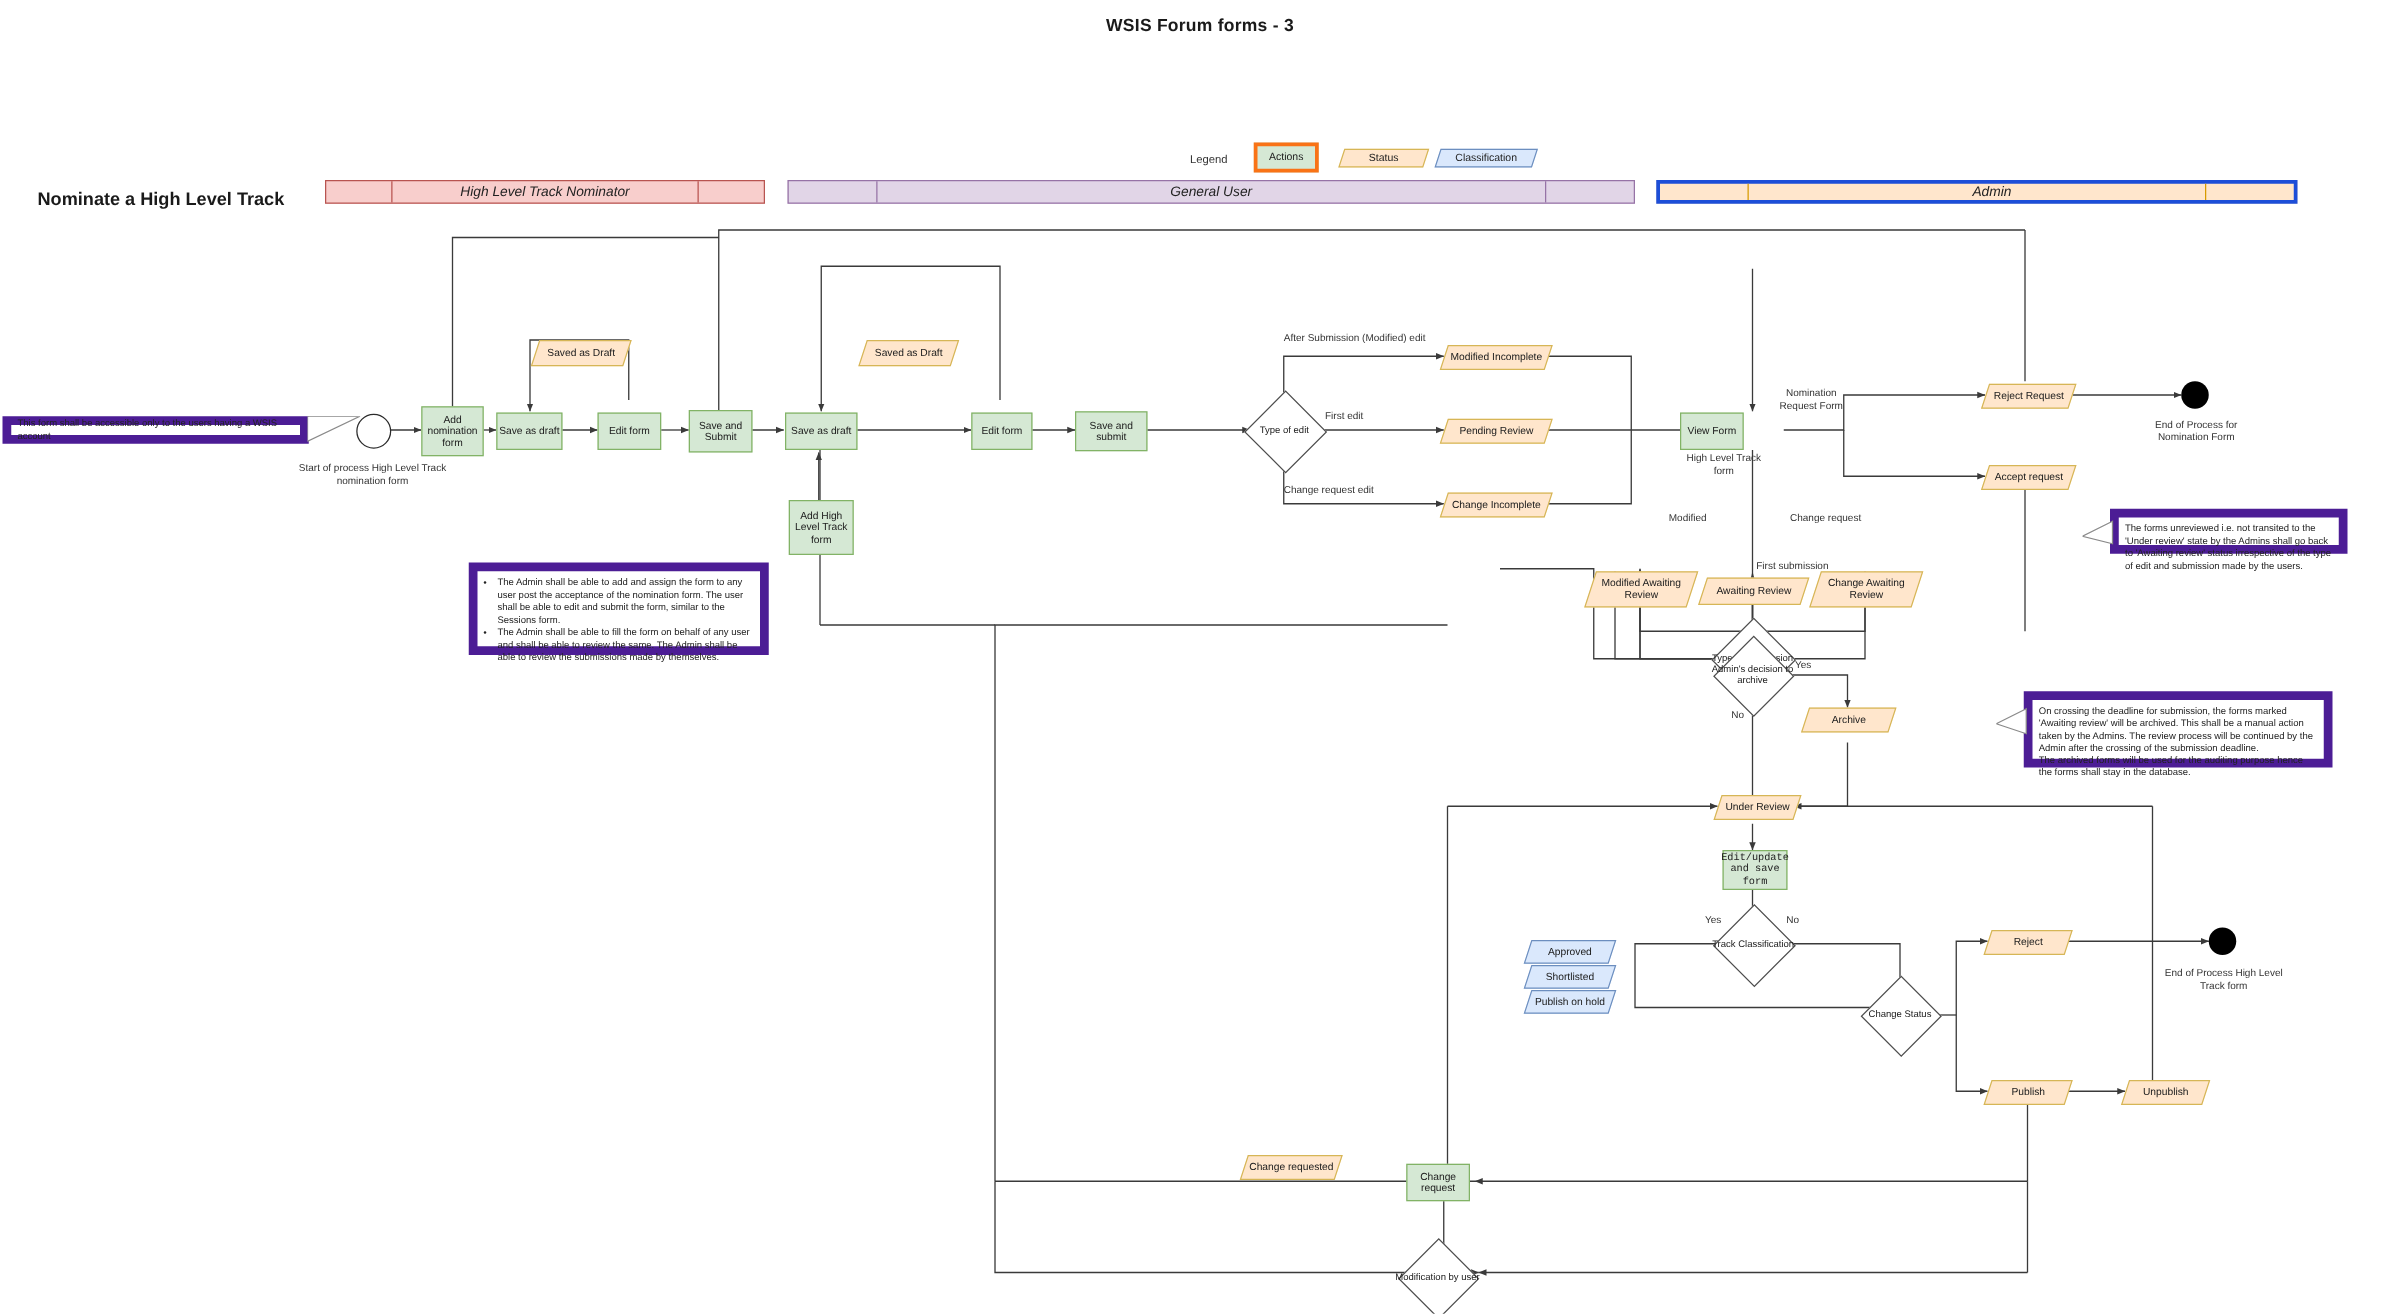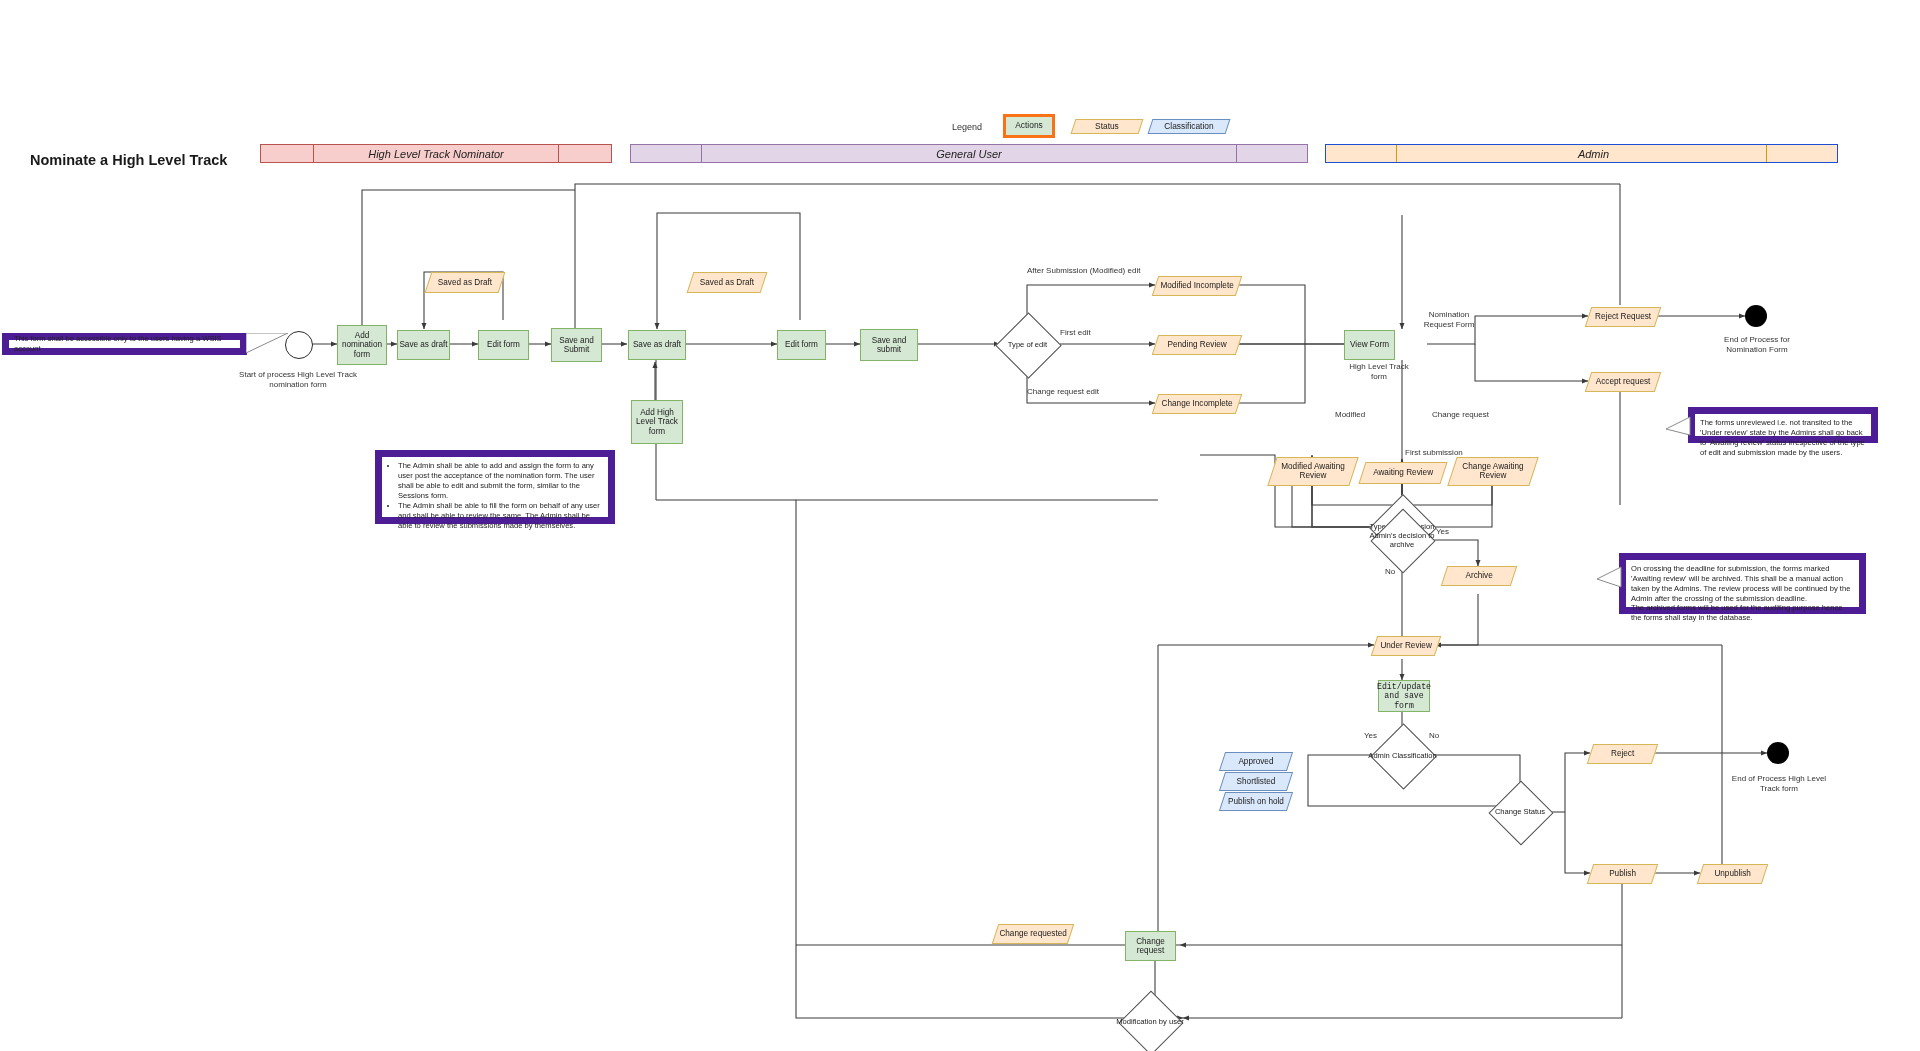--- a/index.html
+++ b/index.html
@@ -44,21 +44,21 @@
   .class-par > span{transform:skewX(18deg);display:block;width:100%;}
 
   
   .lane{
     height:19px;display:flex;align-items:center;justify-content:center;
     font-size:11px;
     font-style:italic;
   }
   .lane-nominator{background:#f8cecc;border:1px solid #b85450;color:#222;}
   .lane-user{background:#e1d5e7;border:1px solid #9673a6;color:#222;}
-  .lane-admin{background:#ffe6cc;border:1px solid #1d4ed8;color:#222;padding-left:24px;}
+  .lane-admin{background:#ffe6cc;border:3px solid #1d4ed8;color:#222;padding-left:24px;}
   .lane .seg{position:absolute;top:0;bottom:0;width:1px;}
   .lane-nominator .seg{background:#b85450;}
   .lane-user .seg{background:#9673a6;}
   .lane-admin .seg{background:#d79b00;}
 
   
   .node{
     position:absolute;display:flex;align-items:center;justify-content:center;
     text-align:center;line-height:1.15;font-size:8.2px;color:#202020;
   }
@@ -101,20 +101,21 @@
   .note ul{margin:0;padding-left:11px;}
   .note li{margin:0 0 1px 0;}
   .note p{margin:0;}
   .note-tail{position:absolute;}
 </style>
 </head>
 <body>
 
 <div id="canvas">
 
+  <div class="abs doc-title">WSIS Forum forms - 3</div>
   <div class="abs process-title">Nominate a High Level Track</div>
 
   <div class="abs legend-label" style="left:952px;top:122px;">Legend</div>
   <div class="abs shape action-box" style="left:1003px;top:114px;width:52px;height:24px;">
     <span>Actions</span>
   </div>
   <div class="abs shape status-par" style="left:1073px;top:119px;width:68px;height:15px;">
     <span>Status</span>
   </div>
   <div class="abs shape class-par" style="left:1150px;top:119px;width:78px;height:15px;">
@@ -349,21 +350,21 @@
 
   <div class="node status" style="left:1374px;top:636px;width:62px;height:18px;">
     <span>Under Review</span>
   </div>
   <div class="node action" style="left:1378px;top:680px;width:50px;height:30px;font-family:Liberation Mono, monospace;">
     <span>Edit/update and save form</span>
   </div>
 
   <div class="diamond" style="left:1380px;top:733px;width:45px;height:45px;">
     <div class="dshape"></div>
-    <div class="dtext">Admin Classification</div>
+    <div class="dtext">Track Classification</div>
   </div>
   <div class="edgelabel" style="left:1364px;top:731px;">Yes</div>
   <div class="edgelabel" style="left:1429px;top:731px;">No</div>
 
   <div class="node classification" style="left:1222px;top:752px;width:66px;height:17px;">
     <span>Approved</span>
   </div>
   <div class="node classification" style="left:1222px;top:772px;width:66px;height:17px;">
     <span>Shortlisted</span>
   </div>

